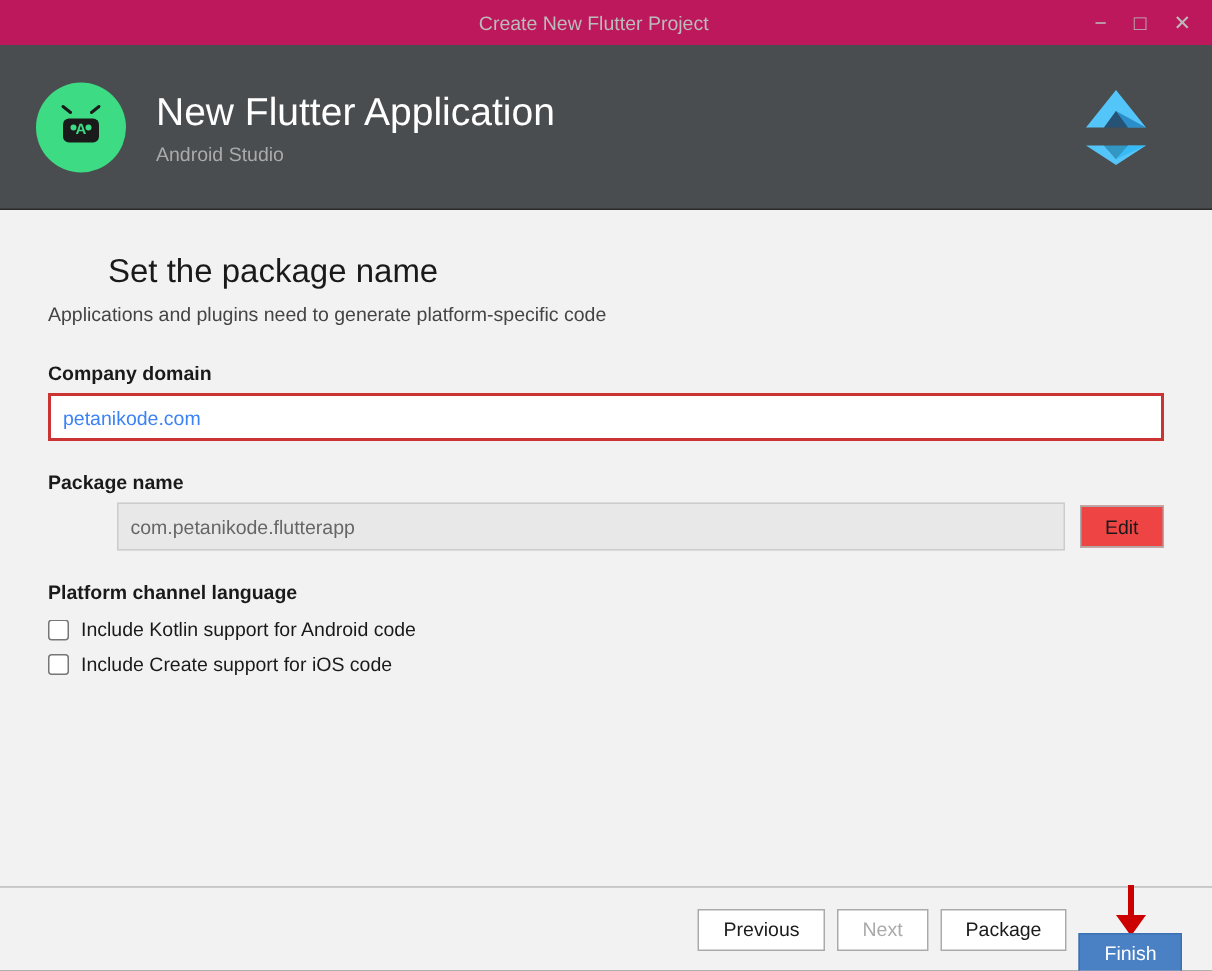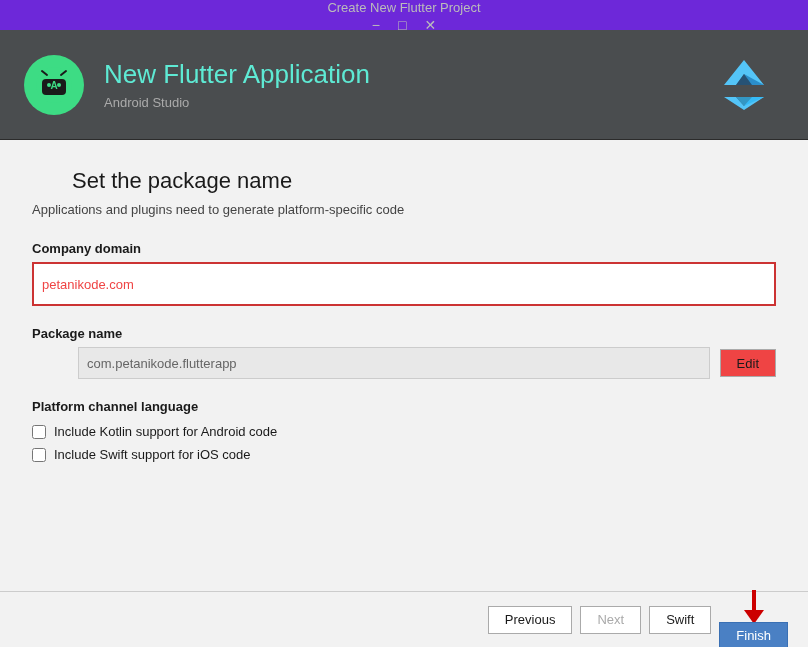--- a/index.html
+++ b/index.html
@@ -9,28 +9,27 @@
       font-family: 'Segoe UI', Arial, sans-serif;
       font-size: 13px;
       background: #3c3f41;
       display: flex;
       flex-direction: column;
       overflow: hidden;
     }
 
     
     .titlebar {
-      background: #6d28d9;
+      background: #be185d;
       height: 30px;
       display: flex;
       align-items: center;
       justify-content: space-between;
       padding: 0 8px;
       flex-shrink: 0;
-      flex-direction: column;
     }
     .titlebar-title {
       color: #bbbbbb;
       font-size: 13px;
       flex: 1;
       text-align: center;
     }
     .titlebar-controls {
       display: flex;
       gap: 6px;
@@ -71,21 +70,21 @@
       flex-shrink: 0;
     }
     .android-logo svg {
       width: 40px;
       height: 40px;
     }
     .header-text {
       flex: 1;
     }
     .header-title {
-      color: #5eead4;
+      color: #ffffff;
       font-size: 26px;
       font-weight: 400;
       line-height: 1.2;
     }
     .header-subtitle {
       color: #aaaaaa;
       font-size: 13px;
       margin-top: 4px;
     }
     .flutter-logo {
@@ -117,26 +116,26 @@
 
     
     .field-label {
       font-size: 13px;
       font-weight: 700;
       color: #1a1a1a;
       margin-bottom: 6px;
     }
     .text-input {
       width: 100%;
-      height: 44px;
+      height: 32px;
       border: 2px solid #CC3333;
       background: #ffffff;
       padding: 4px 8px;
       font-size: 13px;
-      color: #ef4444;
+      color: #3b82f6;
       outline: none;
     }
 
     .package-row {
       display: flex;
       align-items: center;
       gap: 10px;
       margin-top: 6px;
       padding-left: 46px;
     }
@@ -297,27 +296,27 @@
   </div>
 
   <div class="field-group">
     <div class="platform-section-label">Platform channel language</div>
     <div class="checkbox-row">
       <input type="checkbox" id="kotlin-check" style="">
       <label class="checkbox-label" for="kotlin-check">Include Kotlin support for Android code</label>
     </div>
     <div class="checkbox-row">
       <input type="checkbox" id="swift-check" style="">
-      <label class="checkbox-label" for="swift-check">Include Swift support for iOS code</label>
+      <label class="checkbox-label" for="swift-check">Include Create support for iOS code</label>
     </div>
   </div>
 </div>
 
 <div class="footer">
   <button class="footer-btn">Previous</button>
   <button class="footer-btn disabled">Next</button>
-  <button class="footer-btn">Swift</button>
+  <button class="footer-btn">Package</button>
   <div class="finish-wrapper">
     <div class="arrow-stem"></div>
     <div class="arrow-down"></div>
     <button class="footer-btn primary">Finish</button>
   </div>
 </div>
 
 </body></html>

